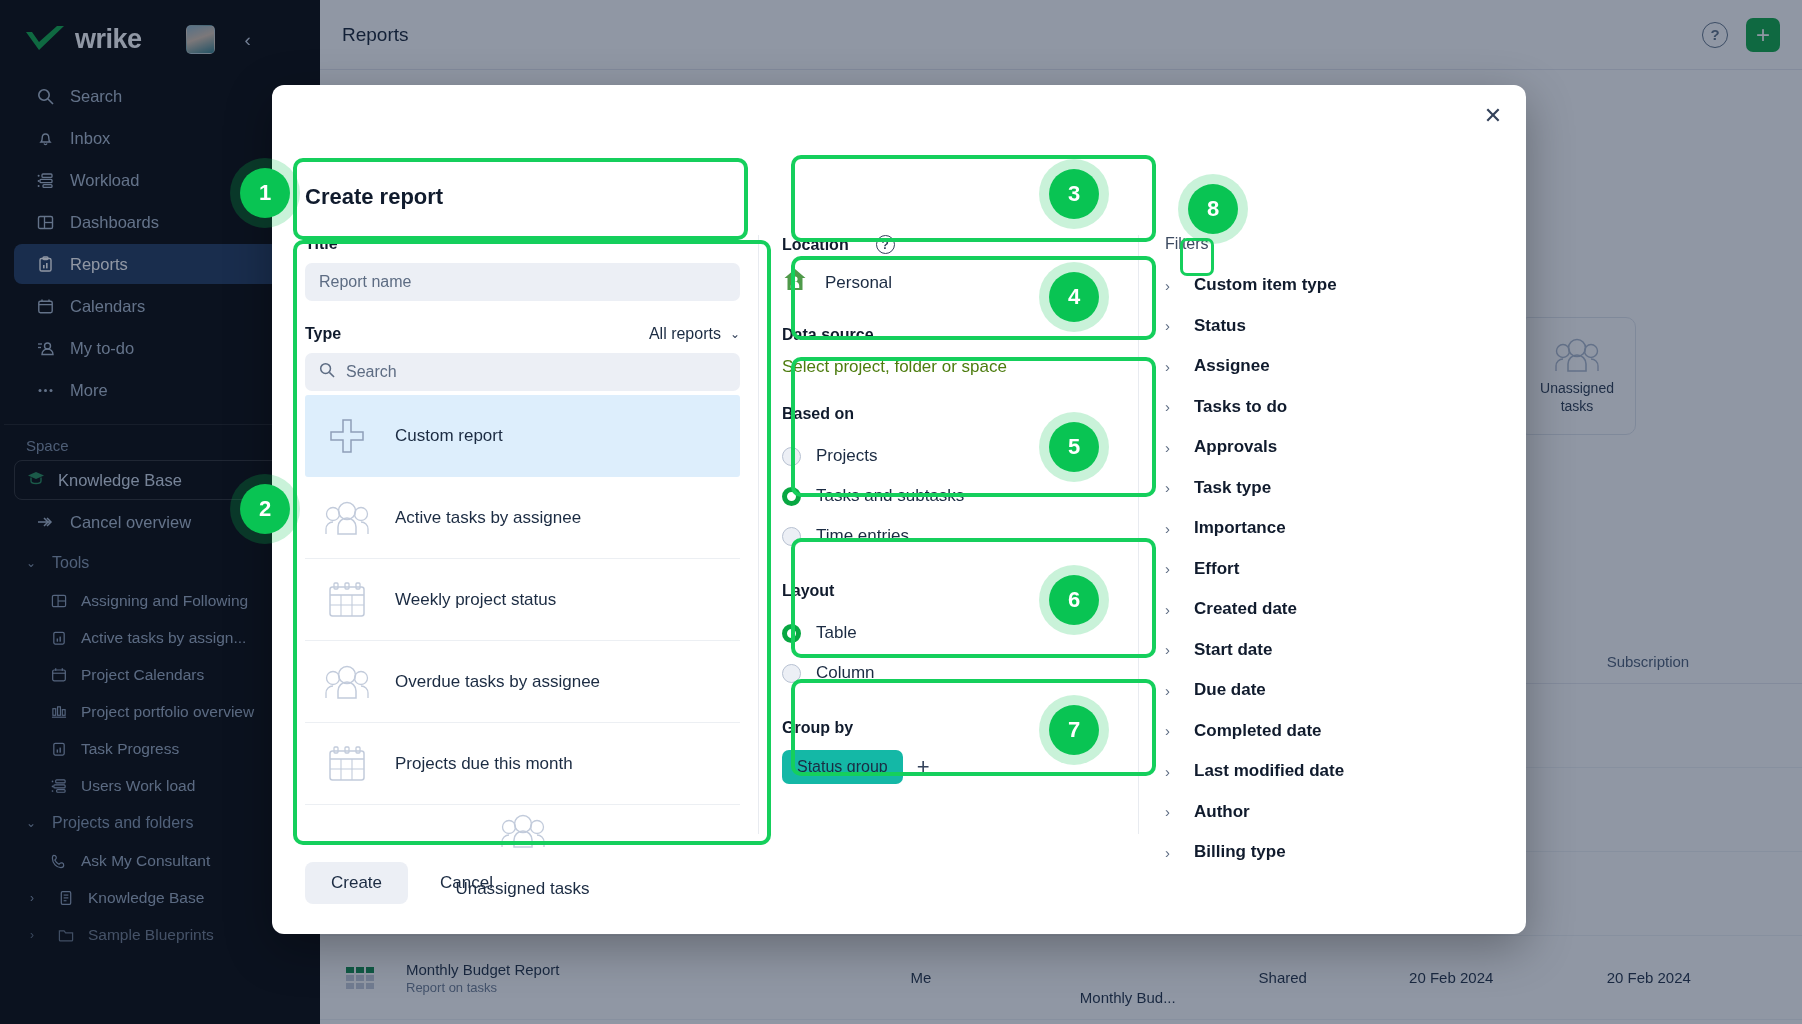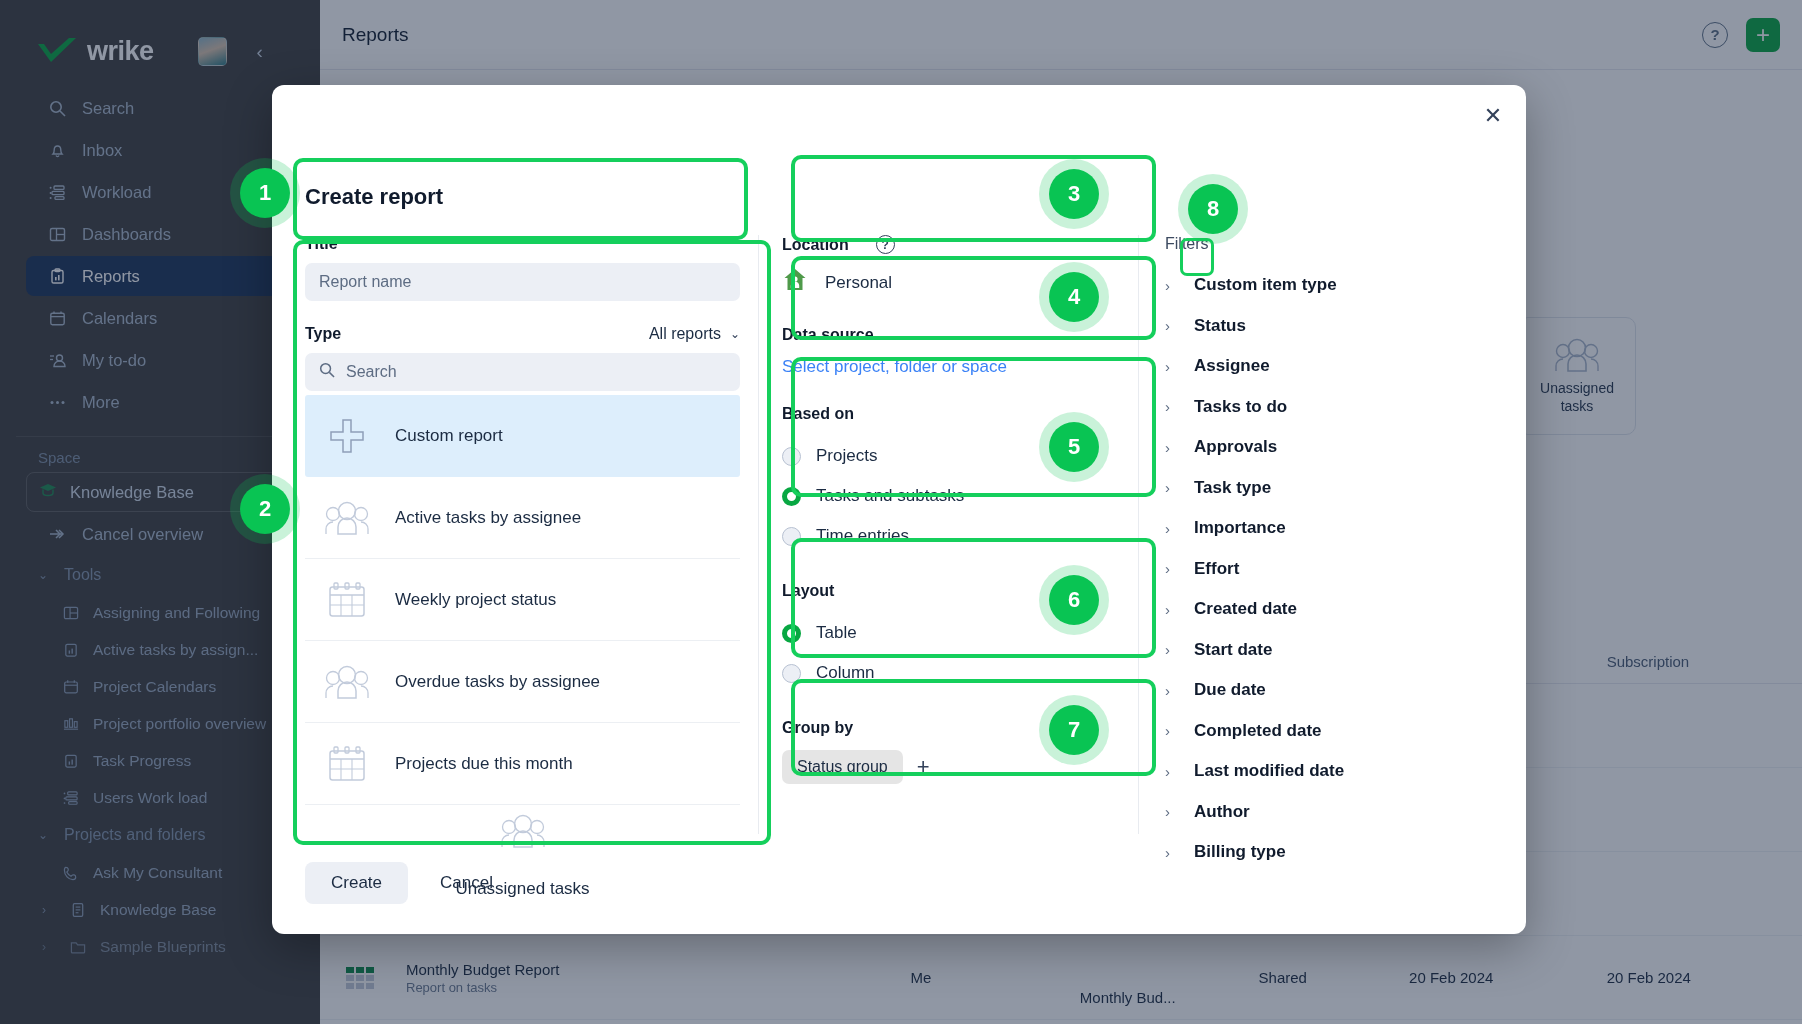--- a/index.html
+++ b/index.html
@@ -10,21 +10,21 @@
     background: #0d1f3c;
   }
   #root { position: relative; width: 1802px; height: 1024px; background: #0d1f3c; }
 
   
   .app-bg { position:absolute; inset:0; }
 
   
   .sidebar {
     position: absolute; left:0; top:0; width: 320px; height: 1024px;
-    background: #404040; padding: 16px;
+    background: #000000; padding: 4px;
   }
   .sb-top { height: 70px; display:flex; align-items:center; padding: 0 20px; gap: 10px; }
   .logo-wrap { display:flex; align-items:center; gap:9px; }
   .logo-mark { width: 42px; height: 30px; }
   .logo-text { color:#ffffff; font-size: 27px; font-weight: 700; letter-spacing: -0.5px; }
   .avatar {
     width: 29px; height: 29px; border-radius: 5px; margin-left: 34px;
     background: linear-gradient(160deg,#8fb6c6 0%, #d8c3ae 45%, #2f7b86 100%);
     border: 1px solid rgba(255,255,255,.25);
   }
@@ -140,27 +140,27 @@
     border-bottom:1px solid #eceff3; font-size:17px; color:#1b2b42;
   }
   .type-item.sel { background:#ddeefc; border-bottom-color: transparent; border-radius:3px; }
   .type-ico { width:52px; height:44px; flex:0 0 52px; display:flex; align-items:center; justify-content:center; }
 
   .panel { margin-bottom: 18px; }
   .panel .hd { font-size: 16px; font-weight:700; color:#101b2d; margin-bottom: 13px; display:flex; align-items:center; gap:27px;}
   .q-ico { width:19px; height:19px; border:1.6px solid #33415a; border-radius:50%;
            display:flex; align-items:center; justify-content:center; font-size:12px; font-weight:700; color:#33415a;}
   .loc-row { display:flex; align-items:center; gap: 17px; font-size: 17px; color:#1b2b42; }
-  .link { color:#3b82f6; font-size: 17px; }
+  .link { color:#4d7c0f; font-size: 17px; }
   .radio-row { display:flex; align-items:center; gap: 15px; height: 40px; font-size:17px; color:#1b2b42; }
   .radio { width: 19px; height:19px; border-radius:50%; border:1.6px solid #b7c1d2; background:#eceff5; flex:0 0 19px;}
   .radio.on { border: 5.5px solid #08a742; background:#ffffff; }
   .chip {
     display:inline-flex; align-items:center; height:34px; padding:0 15px; border-radius:7px;
-    background:#e5e5e5; color:#1b2b42; font-size:16px;
+    background:#14b8a6; color:#1b2b42; font-size:16px;
   }
   .chip-plus { font-size: 22px; color:#33415a; margin-left: 14px; line-height:0; }
 
   .filters-hd { font-size:16px; color:#3c4a60; margin-bottom: 12px; }
   .filter-row { display:flex; align-items:center; gap: 19px; height: 40.5px; font-size:17px;
                 font-weight:700; color:#101b2d; }
   .filter-row .fchev { color:#5d6c83; font-size: 15px; font-weight:400; width:10px; }
 
   .footer { position:absolute; left: 33px; bottom: 30px; display:flex; align-items:center; gap: 14px; }
   .btn-create { height: 42px; padding: 0 26px; border-radius: 8px; background:#eceff5;

